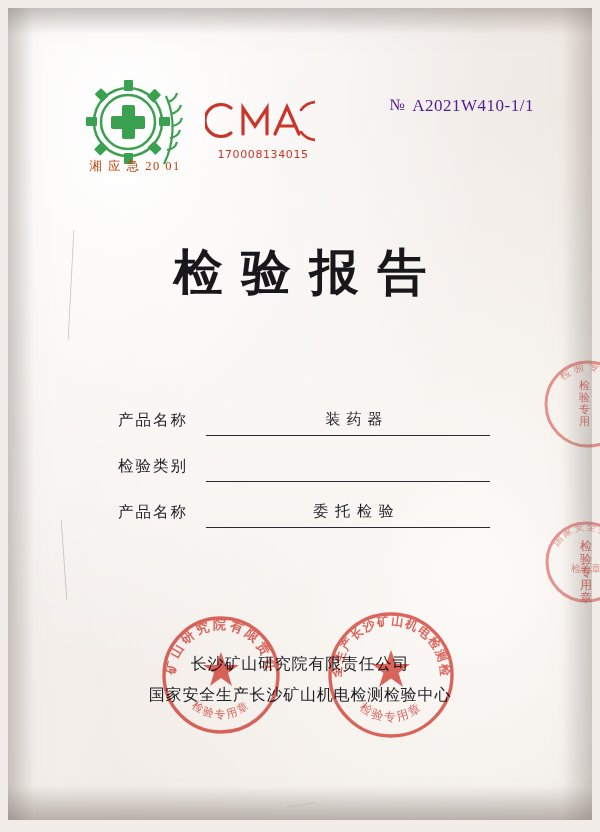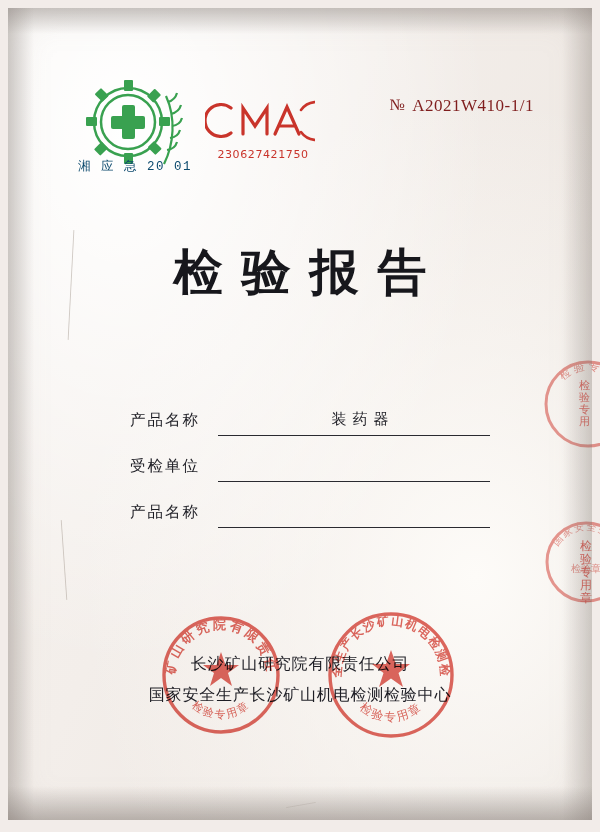--- a/index.html
+++ b/index.html
@@ -65,24 +65,24 @@
     width: 112px;
     height: 112px;
   }
   .emblem svg { display: block; }
   .emblem-caption {
     position: absolute;
     left: 60px;
     top: 158px;
     width: 150px;
     text-align: center;
-    color: #0c4a6e;
+    color: #c2410c;
     font-size: 12.5px;
     letter-spacing: 1.5px;
-    font-family: Liberation Mono, monospace;
+    font-family: Liberation Serif, serif;
     white-space: nowrap;
   }
 
   
   .cma {
     position: absolute;
     left: 205px;
     top: 96px;
     width: 110px;
     height: 48px;
@@ -97,21 +97,21 @@
     font-size: 11px;
     letter-spacing: 0.6px;
     font-family: "DejaVu Sans", sans-serif;
   }
 
   
   .report-no {
     position: absolute;
     right: 66px;
     top: 96px;
-    color: #7f1d1d;
+    color: #4c1d95;
     font-size: 17px;
     font-family: "Liberation Serif", serif;
     white-space: nowrap;
     letter-spacing: 0.5px;
   }
   .report-no .no-sym {
     font-size: 16px;
     vertical-align: 1px;
     margin-right: 7px;
   }
@@ -134,21 +134,20 @@
   
   .fields {
     position: absolute;
     left: 118px;
     top: 404px;
     width: 372px;
   }
   .field-row {
     position: relative;
     height: 46px;
-    margin-left: 12px;
   }
   .field-label {
     position: absolute;
     left: 0;
     top: 6px;
     font-size: 15.5px;
     color: #1d1d24;
     letter-spacing: 2px;
     font-family: "DejaVu Sans", "Liberation Sans", sans-serif;
     white-space: nowrap;
@@ -278,43 +277,44 @@
     <svg width="110" height="48" viewBox="0 0 110 48">
       <g fill="none" stroke="#c9342b" stroke-width="3.2" stroke-linecap="round">
         <path d="M26 12 A16 16 0 1 0 26 37"></path>
         <path d="M38 38 L38 12 L50 30 L62 12 L62 38"></path>
         <path d="M70 38 L82 11 L94 38"></path>
         <path d="M75 30 L89 30"></path>
         <path d="M96 14 A19 19 0 1 1 96 36" stroke-width="2.6"></path>
       </g>
     </svg>
   </div>
-  <div class="cma-number">230627421750</div>
+  <div class="cma-number">170008134015</div>
 
   <div class="report-no">
     <span class="no-sym">№</span><span>A2021W410-1/1</span>
   </div>
 
   <div class="title">检验报告</div>
 
   <div class="fields">
 
     <div class="field-row">
       <div class="field-label">产品名称</div>
       <div class="field-value spaced">装药器</div>
       <div class="field-line"></div>
     </div>
 
     <div class="field-row">
-      <div class="field-label">受检单位</div>
+      <div class="field-label">检验类别</div>
       <div class="field-line"></div>
     </div>
 
     <div class="field-row">
       <div class="field-label">产品名称</div>
+      <div class="field-value">委 托 检 验</div>
       <div class="field-line"></div>
     </div>
 
   </div>
 
   <div class="issuer">
     <div>长沙矿山研究院有限责任公司</div>
     <div>国家安全生产长沙矿山机电检测检验中心</div>
   </div>
 

